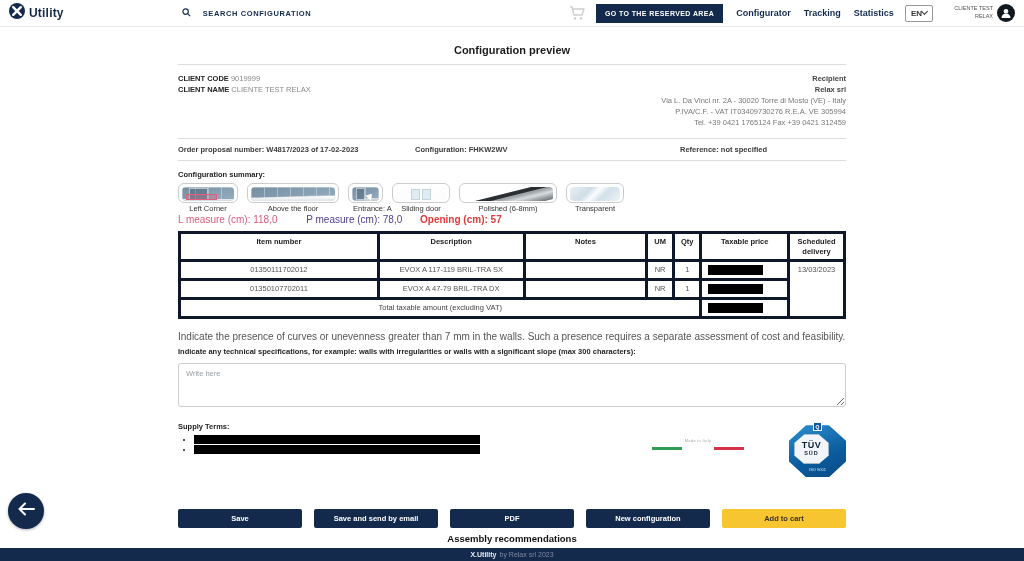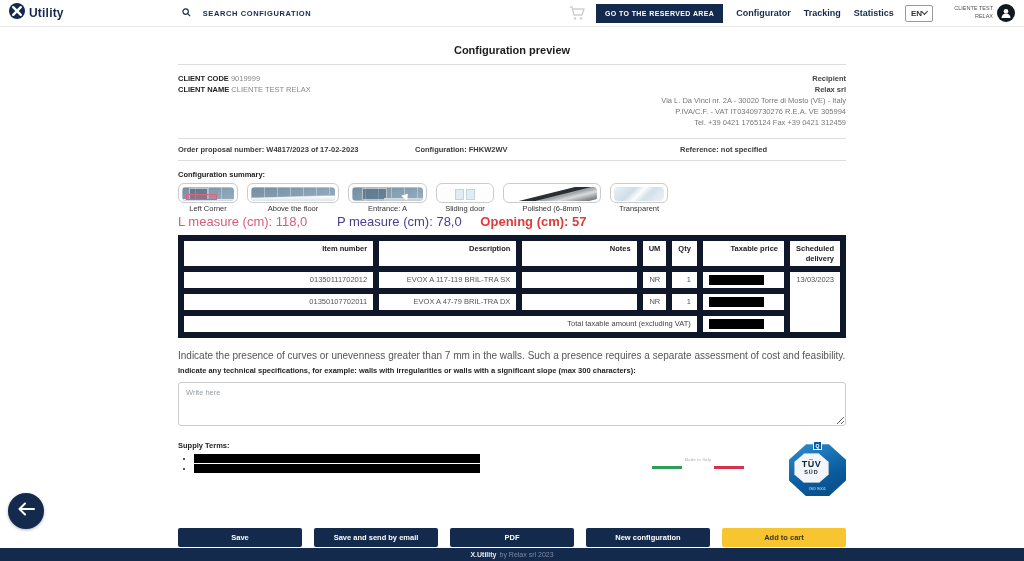--- a/index.html
+++ b/index.html
@@ -44,21 +44,21 @@
   .order-row { display:flex; padding:6px 0; border-bottom:1px solid #ddd;
     font-size:7.5px; font-weight:bold; color:#3a3a3a; }
   .order-c1 { width:237px; } .order-c2 { width:265px; } .order-c3 { flex:1; }
 
   .summary-label { font-size:7.5px; font-weight:bold; color:#222; margin:9px 0 4px; }
   .thumbs { display:flex; gap:9px; }
   .thumb-card { border:1px solid #ccc; border-radius:6px; padding:3px 3px 1px;
     background:#fff; }
   .thumb-img { height:47px; border-radius:4px; overflow:hidden; position:relative; }
   .thumb-label { font-size:7.5px; color:#333; text-align:center; padding:3px 1px 2px; white-space:nowrap; }
-  .w1{width:60px;} .w2{width:92px;} .w3{width:79px;} .w4{width:58px;} .w5{width:98px;} .w6{width:58px;}
+  .w1{width:60px;} .w2{width:92px;} .w3{width:35px;} .w4{width:58px;} .w5{width:98px;} .w6{width:58px;}
   .tiles { background-color:#8fa9bc;
     background-image:linear-gradient(rgba(255,255,255,.35) 1px, transparent 1px),
       linear-gradient(90deg, rgba(255,255,255,.35) 1px, transparent 1px),
       linear-gradient(160deg, rgba(40,60,80,.25), rgba(255,255,255,.05));
     background-size:13px 13px, 13px 13px, 100% 100%; height:100%; }
   .glass-panel { position:absolute; left:14%; top:6%; width:36%; height:84%;
     background:rgba(55,80,100,.38); border:1px solid rgba(255,255,255,.55); }
   .floor-strip { position:absolute; left:0; bottom:0; width:100%; height:16%;
     background:linear-gradient(#e8edf0,#cdd6db); }
   .measure-mark { position:absolute; left:8%; bottom:10%; width:60%; height:6px;
@@ -78,28 +78,28 @@
     background:rgba(208,228,238,.65); border:1px solid #c3d4dc; }
   .pane.p1 { left:29%; } .pane.p2 { left:51%; top:14%; height:74%; }
   .profile-bg { background:#fff; height:100%; }
   .profile-bar { position:absolute; left:-10%; top:42%; width:120%; height:17px;
     transform:rotate(-14deg);
     background:linear-gradient(#f2f2f2 0%, #9aa0a4 30%, #d9dcde 55%, #6d7377 100%); }
   .profile-stripe { position:absolute; left:0; top:0; width:100%; height:4px; background:#2b2f33; }
   .glass-bg { height:100%;
     background:linear-gradient(135deg,#e9f1f5 0%,#cfdde6 35%,#fafdfe 50%,#d2e0e8 65%,#edf3f6 100%); }
 
-  .measures { font-size:13px; margin:11px 0 6px; }
+  .measures { font-size:10px; margin:11px 0 6px; }
   .measure-l { color:#D85C7C; margin-right:26px; }
   .measure-p { color:#4A3F8F; margin-right:15px; }
   .measure-o { color:#E03A3A; font-weight:bold; }
 
   table.items { width:100%; border-collapse:collapse; font-size:7.5px; color:#555; }
-  table.items th, table.items td { border:6px solid #0f172a; padding:3px 6px;
-    text-align:right; vertical-align:top; }
+  table.items th, table.items td { border:3px solid #0f172a; padding:3px 6px;
+    text-align:center; vertical-align:top; }
   table.items th { font-weight:bold; color:#222; line-height:1.25; }
   td.total-cell { text-align:right; color:#444; }
   .redacted { width:55px; height:10px; background:#000; }
   .bar-wide { width:286px; height:9px; background:#000; }
 
   .note1 { font-size:10px; color:#555; margin-top:12px; }
   .note2 { font-size:7.5px; font-weight:bold; color:#1e1e1e; margin-top:5px; }
   textarea.specs { width:100%; height:44px; border:1px solid #ccc; border-radius:3px;
     font-family:inherit; font-size:7.5px; color:#333; padding:5px 7px; margin-top:7px;
     resize:vertical; }

